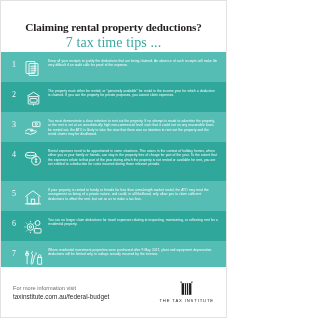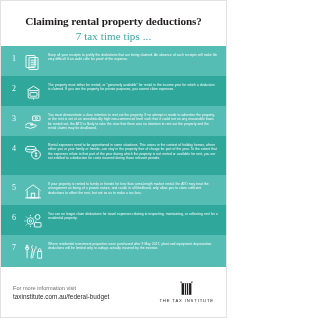--- a/index.html
+++ b/index.html
@@ -14,36 +14,36 @@
     box-sizing:border-box;
     background:#ffffff;
     border:1px solid #e2e2e2;
     overflow:hidden;
     display:flex;flex-direction:column;
   }
 
   
   .header{
     background:#ffffff;
-    padding:14px 10px 4px 10px;
+    padding:20px 10px 4px 10px;
     text-align:center;
     flex:0 0 auto;
   }
   .title{
     font-family:"Liberation Serif", serif;
     font-weight:bold;
     font-size:11.2px;
     line-height:13px;
     color:#231f20;
     letter-spacing:-0.1px;
     margin:0 0 3px 0;
   }
   .subtitle{
     font-family:"Liberation Serif", serif;
-    font-size:11px;
+    font-size:14px;
     line-height:11px;
     color:#3aa8a0;
     margin:0;
     letter-spacing:0.1px;
   }
 
   
   .tips{
     flex:1 1 auto;
     display:flex;flex-direction:column;

